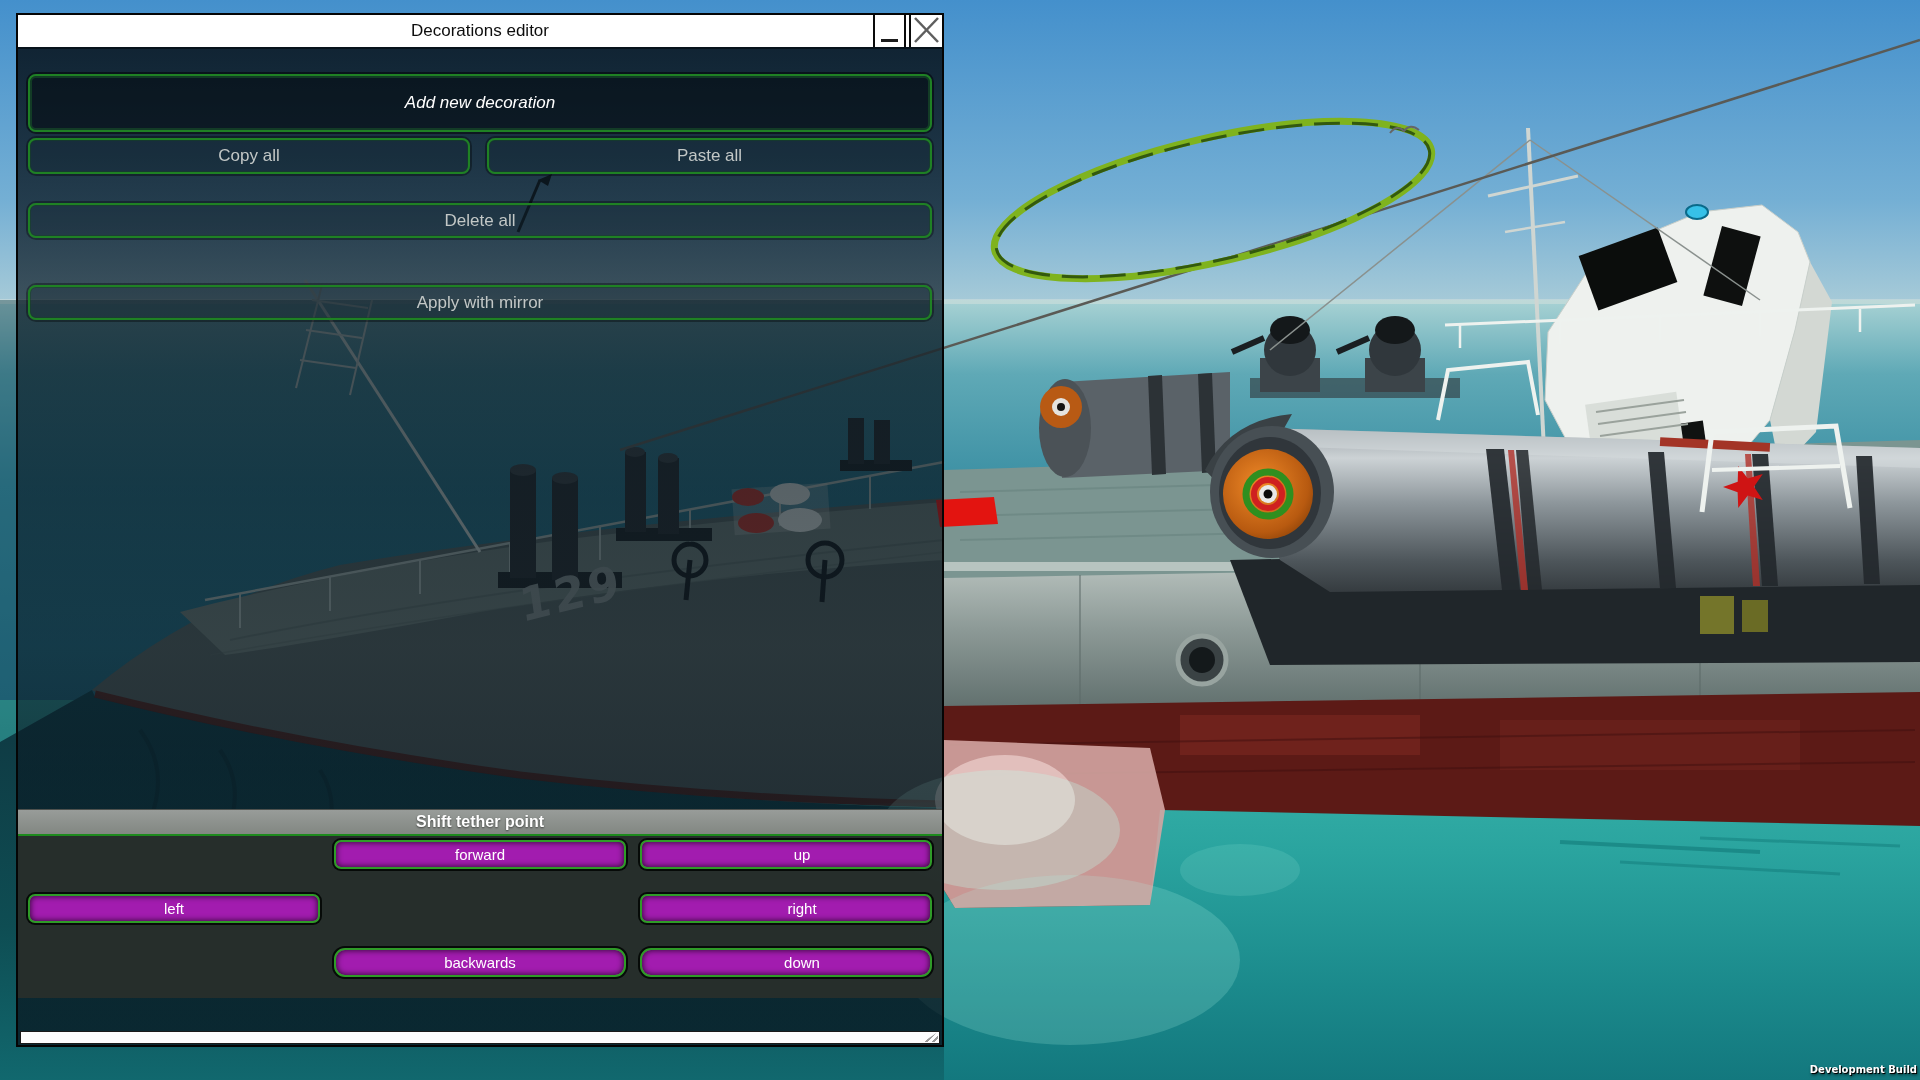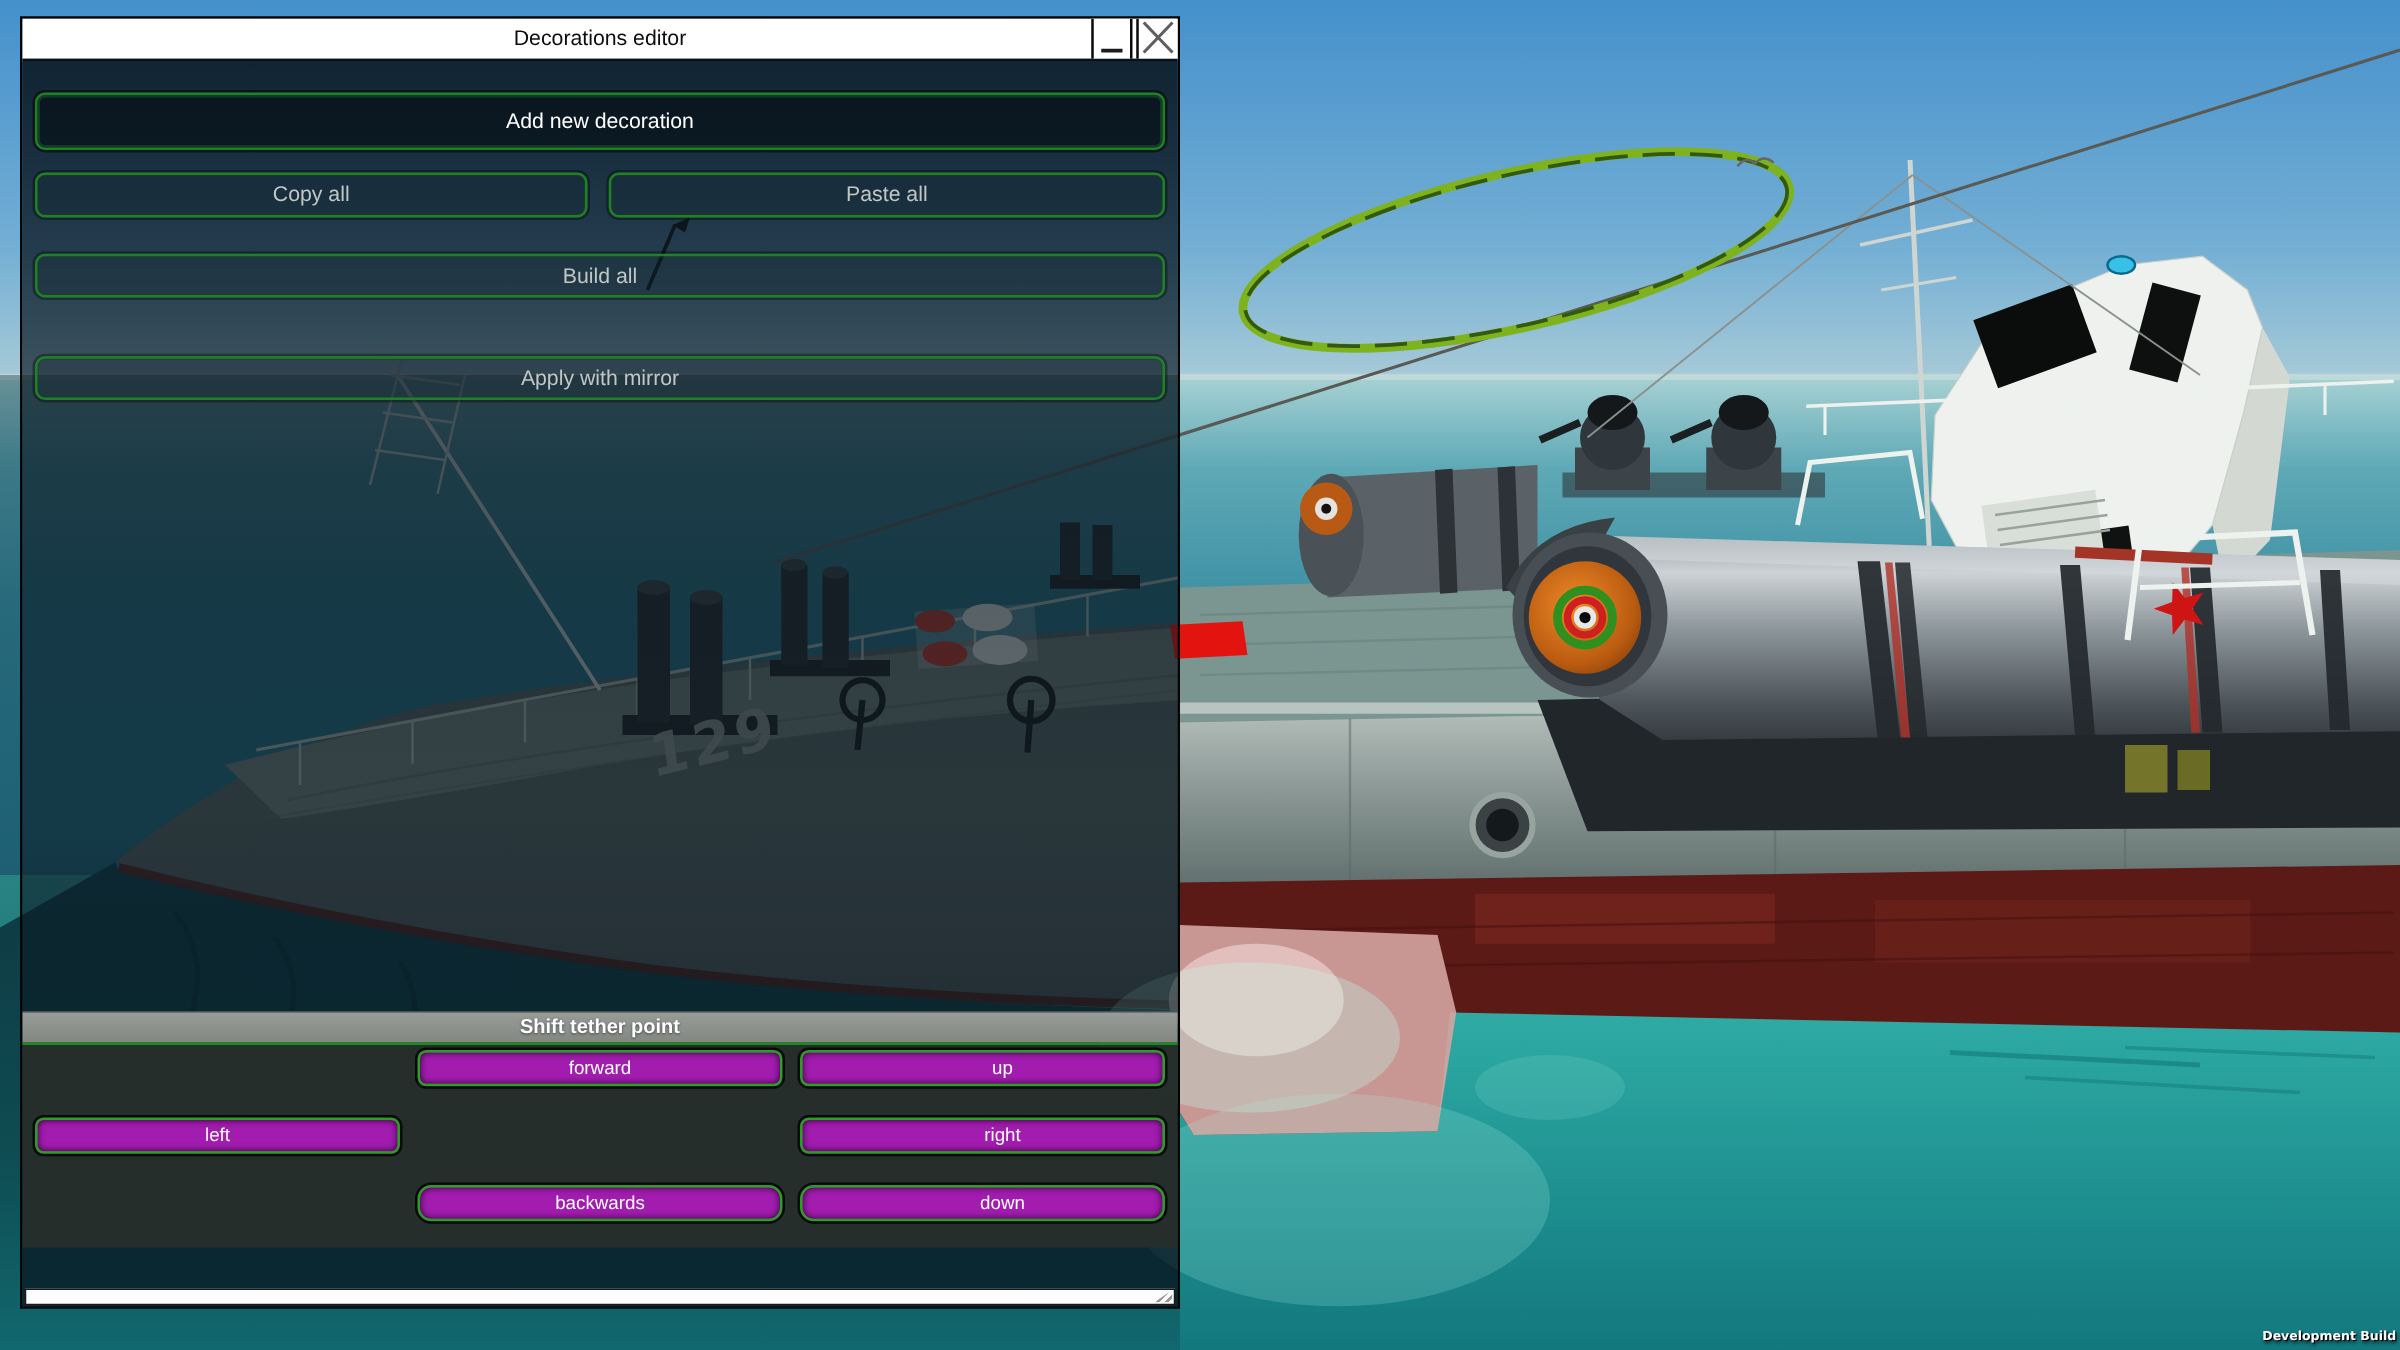--- a/index.html
+++ b/index.html
@@ -23,21 +23,21 @@
   .content{position:absolute;top:32px;left:0;right:0;bottom:0;
      background:linear-gradient(rgba(8,20,30,.88), rgba(8,22,32,.64) 28%,
                 rgba(10,24,34,.54) 60%, rgba(8,21,31,.66) 82%, rgba(8,20,30,.74));}
 
   .gbtn{position:absolute;box-sizing:border-box;border:2px solid #1f8124;border-radius:8px;
         color:#c2c7c6;font-family:inherit;font-size:17px;display:flex;align-items:center;justify-content:center;
         background:rgba(14,34,42,.28);padding:0;cursor:pointer;
         box-shadow:0 0 0 2px rgba(0,0,0,.35), inset 0 0 0 1px rgba(20,70,30,.45);}
   .gbtn.primary{background:rgba(5,13,20,.62);color:#fff;
         box-shadow:0 0 0 2px rgba(0,0,0,.5), inset 0 0 0 2px rgba(35,125,45,.35);}
-  .btn-add{left:10px;top:27px;width:904px;height:46px;}
+  .btn-add{left:10px;top:27px;width:904px;height:58px;font-style:italic;}
   .btn-copy{left:10px;top:91px;width:442px;height:36px;}
   .btn-paste{left:469px;top:91px;width:445px;height:36px;}
   .btn-delete{left:10px;top:156px;width:904px;height:35px;}
   .btn-mirror{left:10px;top:218px;width:904px;height:35px;margin-top:20px;}
 
   .tether{position:absolute;left:0;right:0;top:762px;}
   .tether-header{height:24px;background:linear-gradient(#989c99,#828782);
         border-top:1px solid rgba(0,0,0,.4);border-bottom:2px solid #1d8a1d;
         display:flex;align-items:center;justify-content:center;
         color:#fff;font-weight:700;font-size:16px;text-shadow:0 1px 2px rgba(0,0,0,.55);}
@@ -325,21 +325,21 @@
             <line x1="27" y1="3" x2="4" y2="27" stroke="#5e5e5e" stroke-width="2.5"></line>
           </svg>
         </button>
       </div>
     </div>
 
     <div class="content">
       <button class="gbtn primary btn-add">Add new decoration</button>
       <button class="gbtn btn-copy">Copy all</button>
       <button class="gbtn btn-paste">Paste all</button>
-      <button class="gbtn btn-delete">Build all</button>
+      <button class="gbtn btn-delete">Delete all</button>
       <button class="gbtn btn-mirror">Apply with mirror</button>
 
       <div class="tether">
         <div class="tether-header">Shift tether point</div>
         <div class="tether-body">
           <button class="tbtn c2 r1">forward</button>
           <button class="tbtn c3 r1">up</button>
           <button class="tbtn c1 r2">left</button>
           <button class="tbtn c3 r2">right</button>
           <button class="tbtn c2 r3">backwards</button>

